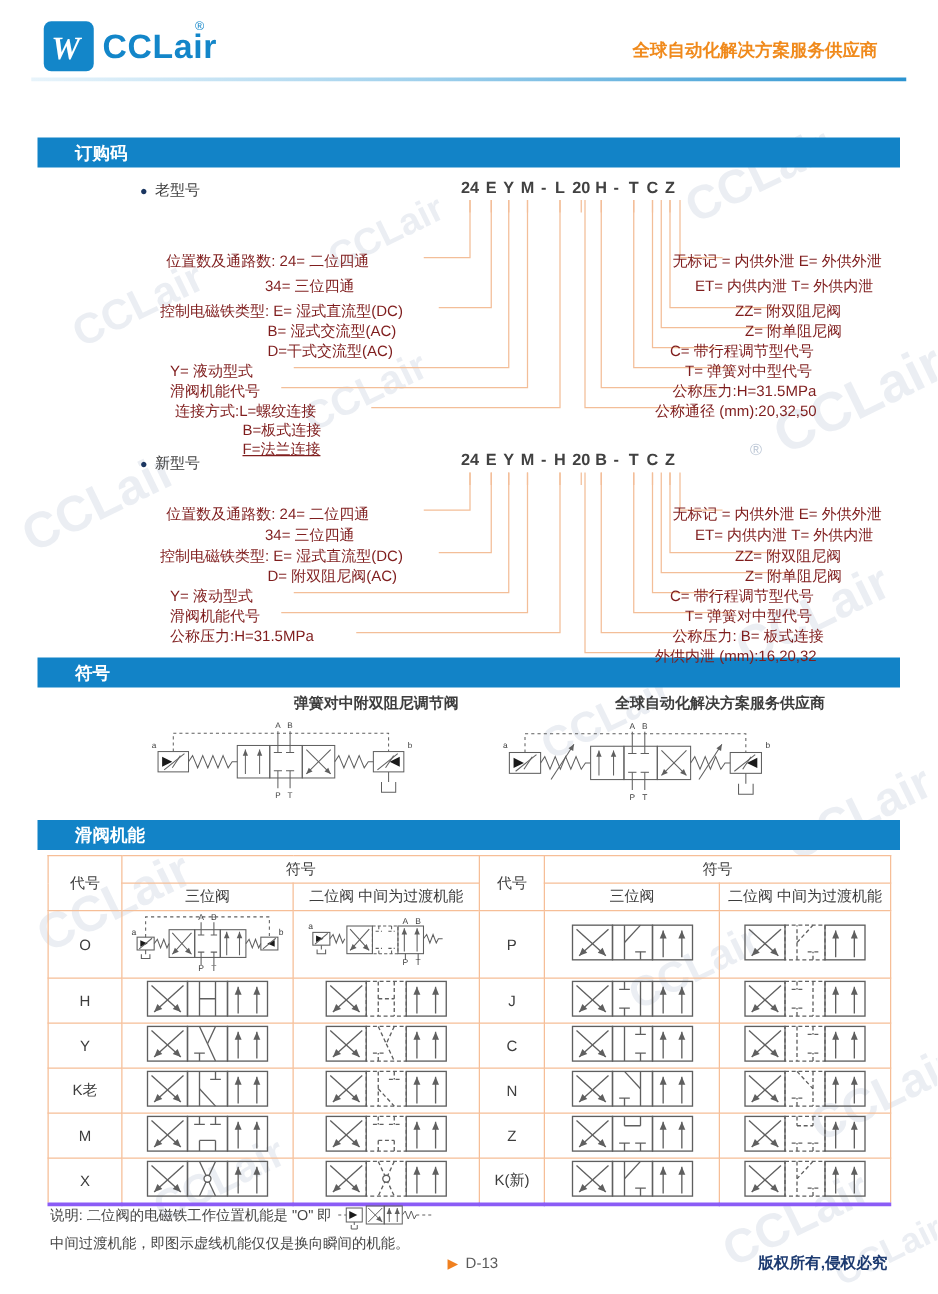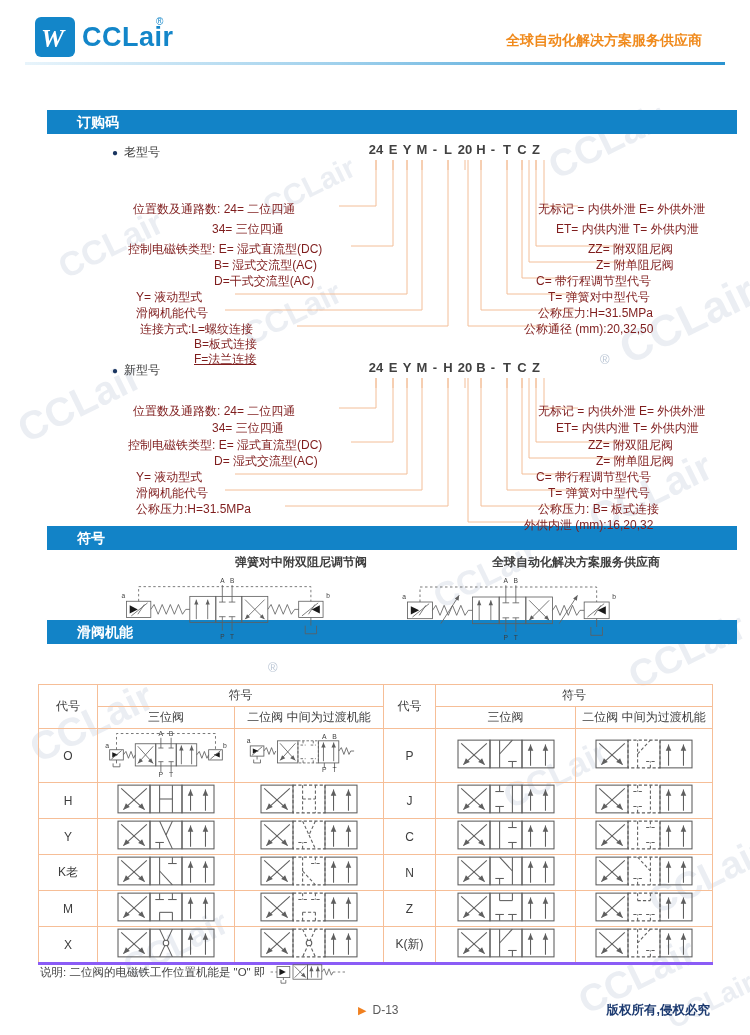--- a/index.html
+++ b/index.html
@@ -11,21 +11,21 @@
       white-space:nowrap;pointer-events:none;}
   .reg{position:absolute;color:rgba(150,168,190,.65);font-size:13px;pointer-events:none;}
   
   .logo-text{position:absolute;left:82px;top:22px;font-size:27px;font-weight:bold;color:#1386C9;letter-spacing:.5px;}
   .logo-reg{position:absolute;left:156px;top:16px;font-size:10px;color:#1386C9;}
   .tagline{position:absolute;right:48px;top:32px;font-size:14px;font-weight:bold;color:#F08A1C;}
   .rule{position:absolute;left:25px;top:62px;width:700px;height:3px;
         background:linear-gradient(90deg,#e8f4fb,#9fd0ec 45%,#2a93d0);}
   
   .bar{position:absolute;left:30px;width:690px;height:24px;background:#1283C7;color:#fff;
-       font-size:14px;font-weight:bold;line-height:24px;padding-left:30px;box-sizing:border-box;margin-left:17px;}
+       font-size:14px;font-weight:bold;line-height:24px;padding-left:30px;box-sizing:border-box;}
   
   .bullet{position:absolute;font-size:12px;color:#3d3d3d;}
   .bullet .dot{color:#1a3560;font-size:10px;margin-right:6px;}
   .lbl{position:absolute;font-size:12px;color:#7f1d1d;white-space:nowrap;line-height:14px;}
   .leader{position:absolute;left:35px;overflow:visible;}
   .ld{stroke:#F3BE98;stroke-width:1;fill:none;}
   .tok{font-size:13px;font-weight:bold;fill:#414141;}
   
   .vl{stroke:#5f5f5f;stroke-width:1;fill:none;}
   .vd{stroke:#5f5f5f;stroke-width:1;fill:none;stroke-dasharray:3,2;}
@@ -81,21 +81,21 @@
       <text x="7" y="31" font-size="26" font-style="italic" font-weight="bold" fill="#fff" font-family="Liberation Serif, serif">W</text>
     </svg>
   </div>
   <div class="logo-text">CCLair</div>
   <div class="logo-reg">®</div>
   <div class="tagline">全球自动化解决方案服务供应商</div>
   <div class="rule"></div>
 
   <div class="bar" style="top:110px;">订购码</div>
   <div class="bar" style="top:526px;">符号</div>
-  <div class="bar" style="top:620px;">滑阀机能</div>
+  <div class="bar" style="top:656px;">滑阀机能</div>
 
   <div class="bullet" style="left:112px;top:144px;">
     <span class="dot">●</span><span>老型号</span>
   </div>
   <svg id="leader-old" class="leader" style="top:140px;" width="680" height="240" viewBox="0 0 680 240">
       <text x="341" y="14" text-anchor="middle" class="tok">24</text>
       <line x1="341" y1="20" x2="341" y2="30" class="ld"></line>
       <text x="358" y="14" text-anchor="middle" class="tok">E</text>
       <line x1="358" y1="20" x2="358" y2="30" class="ld"></line>
       <text x="372" y="14" text-anchor="middle" class="tok">Y</text>
@@ -186,21 +186,21 @@
       <path d="M494,20 V100 H598" class="ld"></path>
       <path d="M487,20 V116 H538" class="ld"></path>
       <path d="M472,20 V132 H550" class="ld"></path>
       <path d="M446,20 V148 H535" class="ld"></path>
       <path d="M433,20 V164 H522" class="ld"></path>
     </svg>
   <div id="labels-new">
       <div class="lbl" style="left: 133px; top: 404px;">位置数及通路数: 24= 二位四通</div>
       <div class="lbl" style="left: 212px; top: 421px;">34= 三位四通</div>
       <div class="lbl" style="left: 128px; top: 438px;">控制电磁铁类型: E= 湿式直流型(DC)</div>
-      <div class="lbl" style="left: 214px; top: 454px;">D= 湿式交流型(AC)</div>
+      <div class="lbl" style="left: 214px; top: 454px;">D= 附双阻尼阀(AC)</div>
       <div class="lbl" style="left: 136px; top: 470px;">Y= 液动型式</div>
       <div class="lbl" style="left: 136px; top: 486px;">滑阀机能代号</div>
       <div class="lbl" style="left: 136px; top: 502px;">公称压力:H=31.5MPa</div>
       <div class="lbl" style="left: 538px; top: 404px;">无标记 = 内供外泄   E= 外供外泄</div>
       <div class="lbl" style="left: 556px; top: 421px;">ET=  内供内泄    T= 外供内泄</div>
       <div class="lbl" style="left: 588px; top: 438px;">ZZ= 附双阻尼阀</div>
       <div class="lbl" style="left: 596px; top: 454px;">Z= 附单阻尼阀</div>
       <div class="lbl" style="left: 536px; top: 470px;">C= 带行程调节型代号</div>
       <div class="lbl" style="left: 548px; top: 486px;">T= 弹簧对中型代号</div>
       <div class="lbl" style="left: 538px; top: 502px;">公称压力: B= 板式连接</div>
@@ -831,20 +831,21 @@
           <line x1="44" y1="8" x2="30" y2="22" class="vl"></line>
           <polygon points="0,0 -2.6,6 2.6,6" transform="translate(44,22) rotate(135)" class="vf"></polygon>
           <line x1="51" y1="22" x2="51" y2="8" class="vl"></line>
           <line x1="59" y1="22" x2="59" y2="8" class="vl"></line>
           <polygon points="0,0 -2.6,6 2.6,6" transform="translate(51,8) rotate(0)" class="vf"></polygon>
           <polygon points="0,0 -2.6,6 2.6,6" transform="translate(59,8) rotate(0)" class="vf"></polygon>
           <path d="M64,15 l3,-4 3,8 3,-8 3,8 2,-4" class="vl"></path>
           <line x1="78" y1="15" x2="96" y2="15" class="vp"></line>
         </svg>
     </div>
+    <div class="note-line2">中间过渡机能，即图示虚线机能仅仅是换向瞬间的机能。</div>
   </div>
 
   <div class="pageno">
     <span class="tri">▶</span><span>D-13</span>
   </div>
   <div class="copyright">版权所有,侵权必究</div>
 
 </div>
 
 </body></html>

